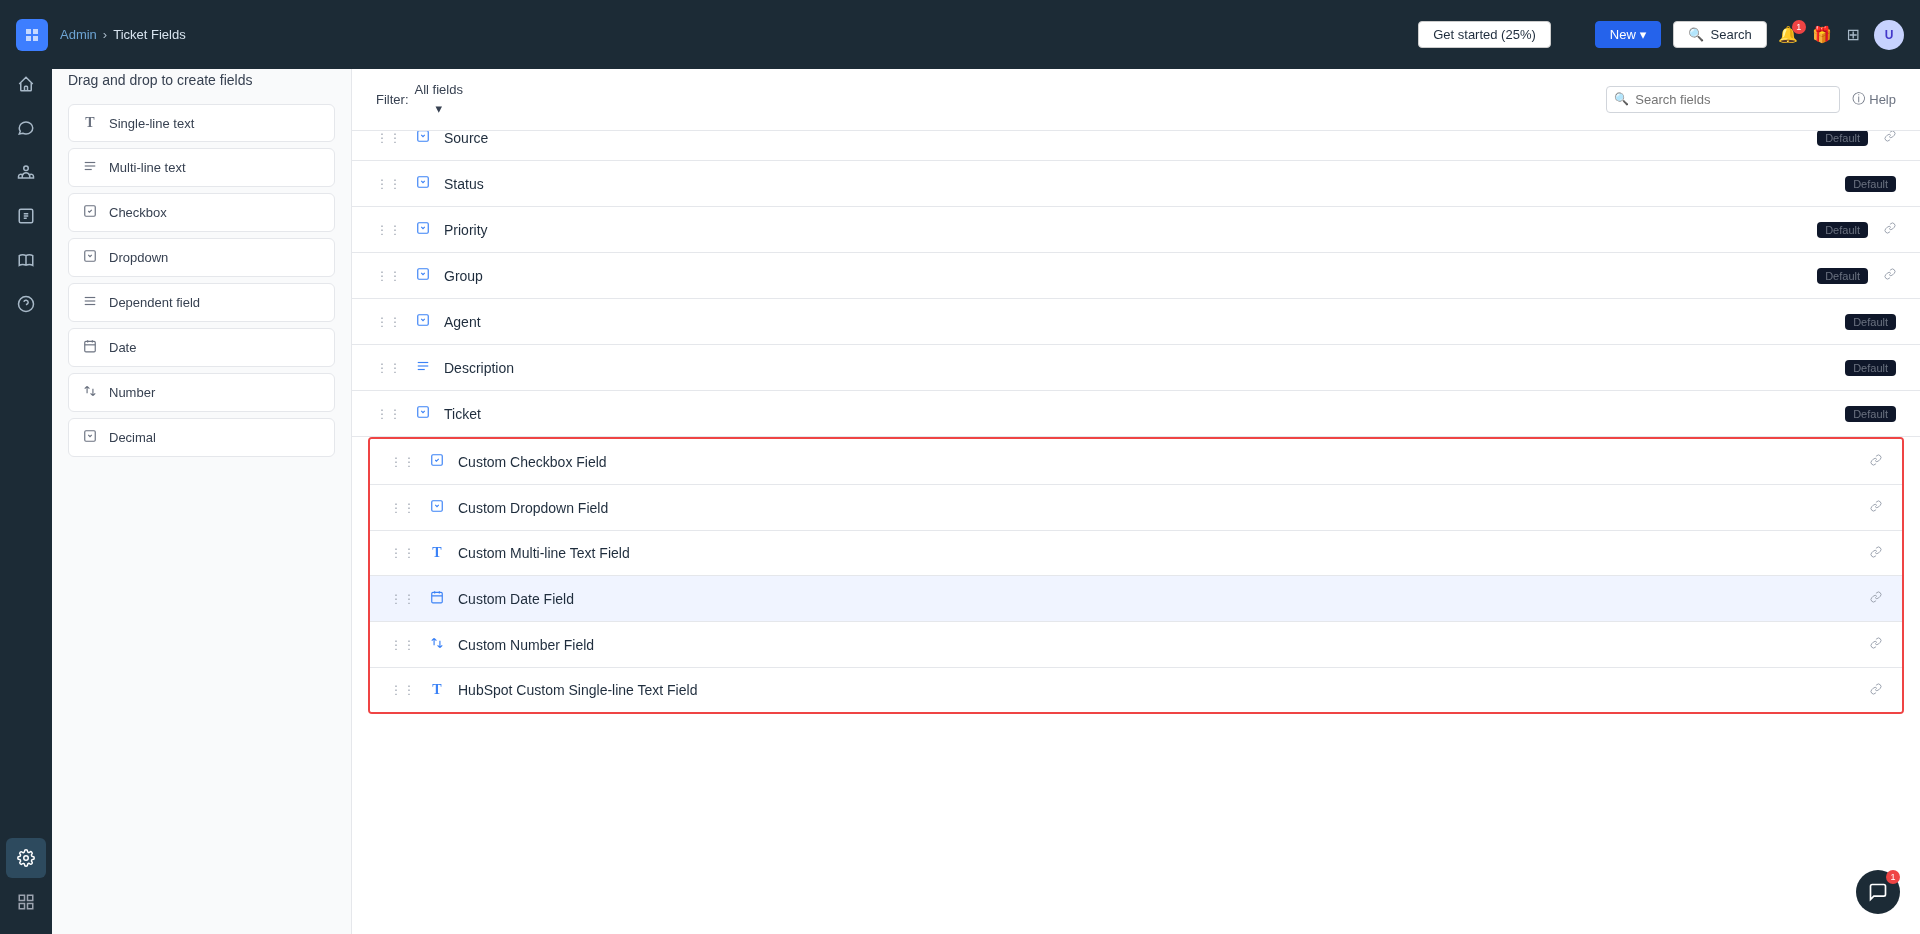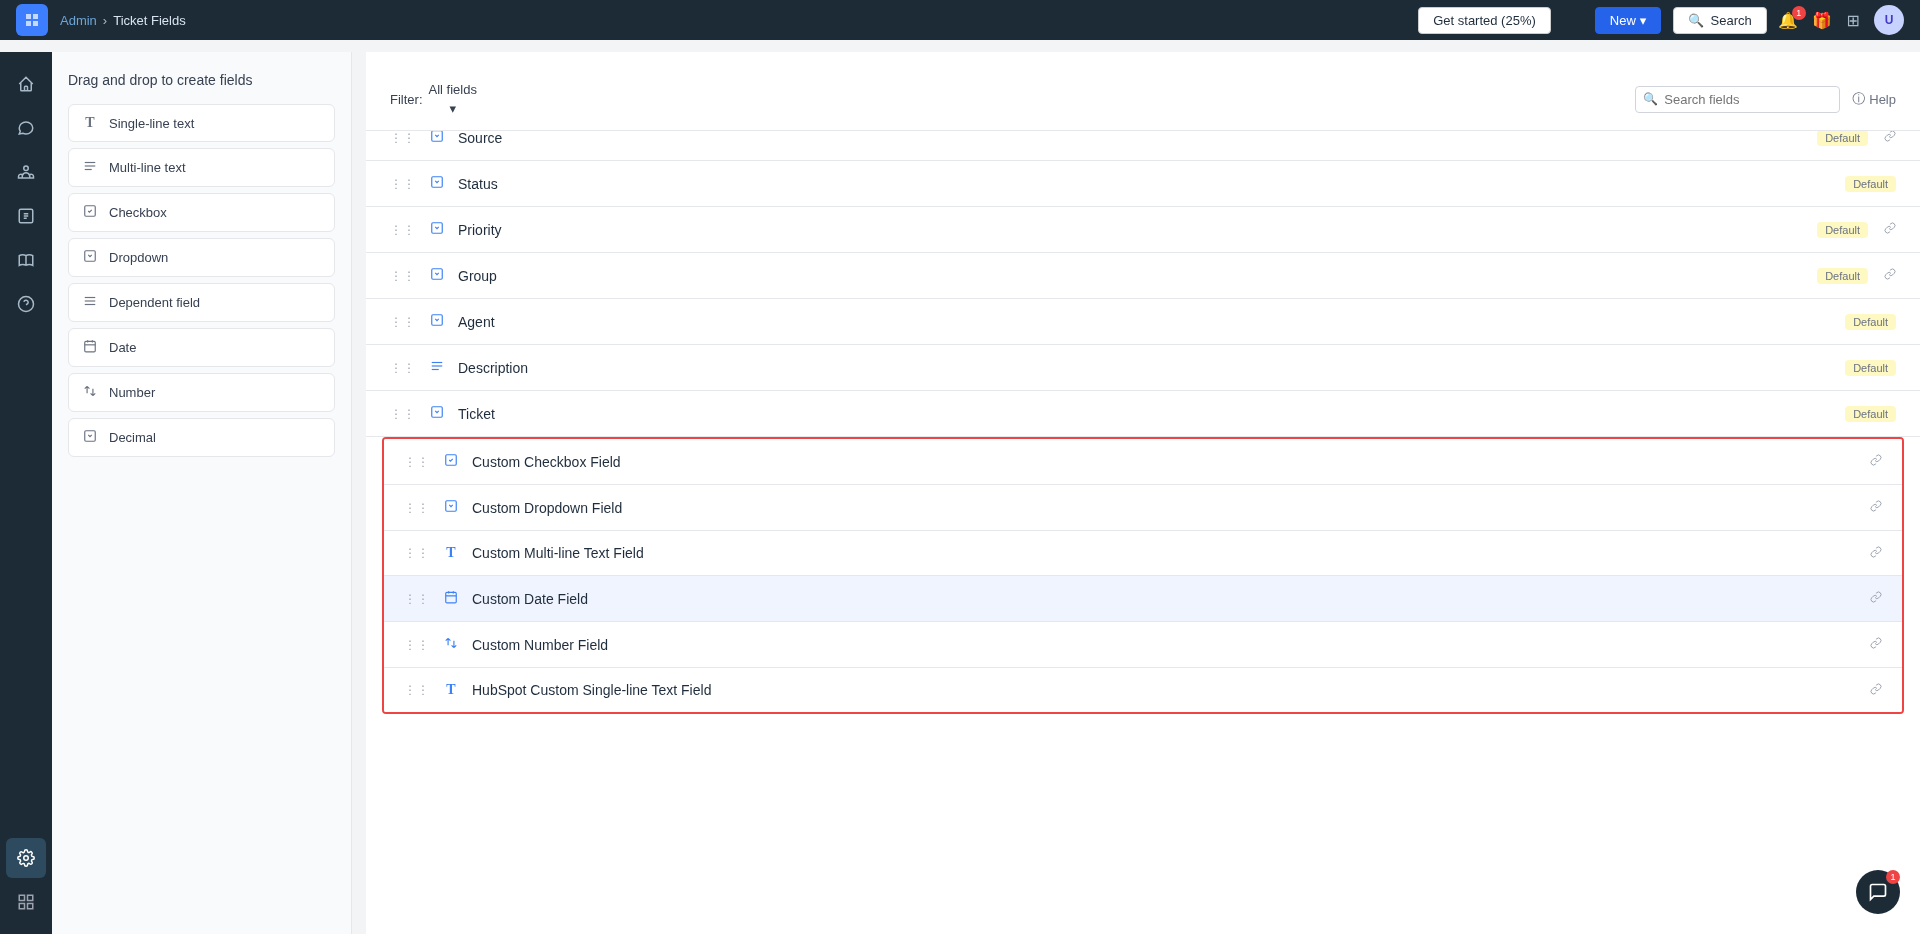--- a/index.html
+++ b/index.html
@@ -1,20 +1,20 @@
 <!DOCTYPE html>
 <html><head>
   <meta charset="utf-8">
   <style>
     * { box-sizing: border-box; margin: 0; padding: 0; }
     body { font-family: -apple-system, BlinkMacSystemFont, 'Segoe UI', sans-serif; background: #f3f4f6; color: #1f2d3d; font-size: 14px; }
 
     
     .top-nav {
-      position: fixed; top: 0; left: 0; right: 0; height: 40px;
+      position: fixed; top: 0; left: 0; right: 0; height: 69px;
       background: #1c2b36; display: flex; align-items: center;
       padding: 0 16px; z-index: 100; gap: 12px;
     }
     .top-nav-logo {
       width: 32px; height: 32px; background: #3d7eff; border-radius: 6px;
       display: flex; align-items: center; justify-content: center; color: white; font-weight: bold; font-size: 14px;
     }
     .top-nav-breadcrumb {
       color: #a8b9c8; font-size: 13px; display: flex; align-items: center; gap: 6px;
     }
@@ -55,21 +55,21 @@
       color: #a8b9c8; border-radius: 6px; cursor: pointer; font-size: 16px;
     }
     .sidebar-icon:hover, .sidebar-icon.active { background: #2d3f4e; color: white; }
     .sidebar-icon.active { background: #2d4a5e; color: white; }
     .sidebar-bottom {
       margin-top: auto; padding-bottom: 12px; display: flex; flex-direction: column; align-items: center; gap: 4px;
     }
 
     
     .main-content {
-      margin-top: 52px; margin-left: 52px; display: flex; min-height: calc(100vh - 52px); gap: 14px;
+      margin-top: 52px; margin-left: 52px; display: flex; min-height: calc(100vh - 52px);
     }
 
     
     .panel-sidebar {
       width: 300px; background: #f9fafb; border-right: 1px solid #e5e7eb;
       padding: 20px 16px; flex-shrink: 0;
     }
     .panel-sidebar-title {
       font-size: 14px; font-weight: 500; color: #374151; margin-bottom: 16px;
     }
@@ -88,37 +88,37 @@
       display: flex; align-items: center; justify-content: space-between;
       padding: 14px 24px; border-bottom: 1px solid #e5e7eb; position: sticky; top: 16px; background: white; z-index: 10;
     }
     .filter-left { display: flex; align-items: center; gap: 6px; font-size: 13px; color: #374151; }
     .filter-dropdown {
       display: flex; align-items: center; gap: 4px; cursor: pointer;
       font-size: 13px; color: #374151; border: none; background: none; font-family: inherit; flex-direction: column;
     }
     .search-fields-input {
       border: 1px solid #d1d5db; border-radius: 4px; padding: 5px 10px 5px 28px;
-      font-size: 13px; width: 205px; background: white; outline: none; color: #374151;
+      font-size: 13px; width: 234px; background: white; outline: none; color: #374151;
     }
     .search-fields-wrap { position: relative; display: flex; align-items: center; }
     .search-icon-small { position: absolute; left: 8px; color: #9ca3af; font-size: 12px; }
     .help-link { color: #6b7280; font-size: 13px; cursor: pointer; display: flex; align-items: center; gap: 4px; }
 
     
     .fields-list { padding: 0; }
     .field-row {
       display: flex; align-items: center; gap: 12px;
       padding: 14px 24px; border-bottom: 1px solid #e5e7eb; cursor: pointer;
     }
     .drag-handle { color: #9ca3af; font-size: 12px; cursor: grab; letter-spacing: 1px; }
     .field-icon { color: #3b82f6; font-size: 14px; width: 18px; text-align: center; }
     .field-name { font-size: 14px; color: #1f2d3d; flex: 1; }
     .field-badge {
-      background: #fef9c3; color: #6b7280; font-size: 11px;
+      background: #0f172a; color: #6b7280; font-size: 11px;
       padding: 2px 8px; border-radius: 4px; margin-left: 21px;
     }
     .field-link-icon { color: #9ca3af; font-size: 12px; margin-left: 4px; }
 
     
     .custom-fields-section {
       border: 2.5px solid #ef4444; margin: 0 16px 16px 16px; border-radius: 4px; overflow: hidden;
     }
     .custom-field-row {
       display: flex; align-items: center; gap: 12px;

